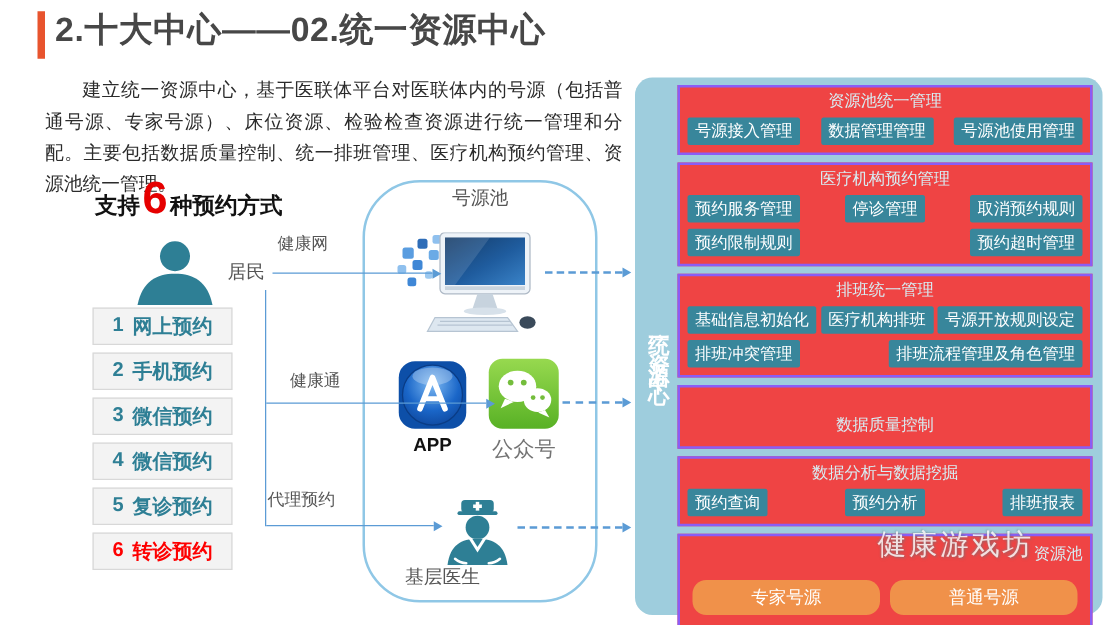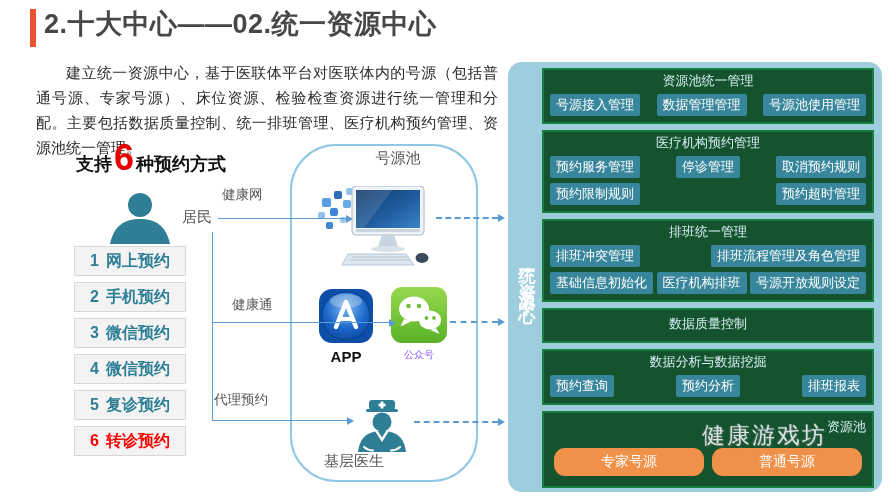--- a/index.html
+++ b/index.html
@@ -22,26 +22,26 @@
   .resident-svg{position:absolute;left:108px;top:192px;}
   .resident-label{position:absolute;left:182px;top:208px;font-size:15px;color:#555;}
 
   
   .bk-list{position:absolute;left:74px;top:246px;width:112px;}
   .bk-item{box-sizing:border-box;width:112px;height:30px;margin-bottom:6px;background:#f3f3f3;border:1px solid #d8d8d8;display:flex;align-items:center;justify-content:center;gap:7px;font-size:16px;font-weight:bold;color:#2e7f95;}
   .bk-item.highlight{color:#fe0000;}
 
   
   .pool{position:absolute;left:290px;top:144px;width:188px;height:338px;border:2px solid #8fc7e6;border-radius:46px;box-sizing:border-box;}
-  .pool-label{position:absolute;left:304px;top:149px;width:188px;text-align:center;font-size:15px;color:#555;}
+  .pool-label{position:absolute;left:290px;top:149px;width:188px;text-align:center;font-size:15px;color:#555;}
   .computer-svg{position:absolute;left:316px;top:186px;}
   .app-svg{position:absolute;left:318px;top:288px;}
   .app-label{position:absolute;left:318px;top:348px;width:56px;text-align:center;font-size:15px;font-weight:bold;color:#111;}
   .wechat-svg{position:absolute;left:390px;top:286px;}
-  .wechat-label{position:absolute;left:382px;top:348px;width:74px;text-align:center;font-size:10px;color:#8b5cf6;}
+  .wechat-label{position:absolute;left:382px;top:348px;width:74px;text-align:center;font-size:17px;color:#737373;}
   .doctor-svg{position:absolute;left:352px;top:394px;}
   .doctor-label{position:absolute;left:324px;top:452px;width:114px;text-align:left;font-size:15px;color:#555;}
 
   
   .hline{position:absolute;border-top:1.5px solid #5b9bd5;height:0;}
   .vline{position:absolute;border-left:1.5px solid #5b9bd5;width:0;}
   .dline{position:absolute;border-top:2px dashed #5b9bd5;height:0;}
   .ah{position:absolute;width:0;height:0;border-top:4px solid transparent;border-bottom:4px solid transparent;border-left:7px solid #5b9bd5;}
   .edge-label{position:absolute;font-size:13.5px;color:#555;}
   .lbl-healthnet{left:222px;top:186px;}
@@ -52,25 +52,25 @@
   .line-tong{left:213px;top:322px;width:176px;} .ah-tong{left:389px;top:319px;}
   .line-proxy{left:213px;top:420px;width:134px;} .ah-proxy{left:347px;top:417px;}
   .dash-1{left:436px;top:217px;width:62px;} .ah-d1{left:498px;top:214px;}
   .dash-2{left:450px;top:321px;width:48px;} .ah-d2{left:498px;top:318px;}
   .dash-3{left:414px;top:421px;width:84px;} .ah-d3{left:498px;top:418px;}
 
   
   .panel{position:absolute;left:508px;top:62px;width:374px;height:430px;background:#9ecddd;border-radius:14px;}
   .panel-vtitle{position:absolute;left:5px;top:0;height:100%;width:28px;display:flex;align-items:center;justify-content:center;writing-mode:vertical-rl;color:#fff;font-weight:bold;font-size:17px;letter-spacing:8px;}
   .groups{position:absolute;left:34px;top:6px;width:332px;display:flex;flex-direction:column;gap:6px;}
-  .group{box-sizing:border-box;background:#14532d;border:2px solid #15803d;padding:2px 6px 6px;}
+  .group{box-sizing:border-box;background:#ef4444;border:2px solid #8b5cf6;padding:2px 6px 6px;}
   .group-header{text-align:center;font-size:13px;color:#d7eef4;line-height:17px;}
   .group-row{display:flex;justify-content:space-between;margin-top:5px;}
   .tbox{background:#38869b;color:#fff;font-size:13px;line-height:16px;padding:3px 6px;white-space:nowrap;border-radius:2px;}
-  .group-qc{padding-top:5px;padding-bottom:9px;}
+  .group-qc{padding-top:21px;padding-bottom:9px;}
   .pool-group{padding-bottom:10px;}
   .pool-header{text-align:right;padding-left:6px;padding-top:3px;}
   .pool-row{display:flex;justify-content:space-between;margin-top:13px;padding:0 4px;}
   .pill{width:150px;box-sizing:border-box;background:#f0914a;color:#fff;font-size:14px;text-align:center;padding:5px 0;border-radius:11px;white-space:nowrap;}
 
   
   .watermark{position:absolute;left:702px;top:420px;font-size:23px;font-weight:normal;letter-spacing:2px;color:rgba(255,255,255,.82);text-shadow:1px 1px 2px rgba(100,120,125,.6),-1px -1px 1px rgba(120,140,145,.35);z-index:9;}
 </style>
 </head>
 <body>
@@ -246,27 +246,27 @@
         </div>
         <div class="group-row">
           <div class="tbox">预约限制规则</div>
           <div class="tbox">预约超时管理</div>
         </div>
       </div>
 
       <div class="group">
         <div class="group-header">排班统一管理</div>
         <div class="group-row">
-          <div class="tbox">排班冲突管理</div>
-          <div class="tbox">排班流程管理及角色管理</div>
-        </div>
-        <div class="group-row">
           <div class="tbox">基础信息初始化</div>
           <div class="tbox">医疗机构排班</div>
           <div class="tbox">号源开放规则设定</div>
+        </div>
+        <div class="group-row">
+          <div class="tbox">排班冲突管理</div>
+          <div class="tbox">排班流程管理及角色管理</div>
         </div>
       </div>
 
       <div class="group group-qc">
         <div class="group-header">数据质量控制</div>
       </div>
 
       <div class="group">
         <div class="group-header">数据分析与数据挖掘</div>
         <div class="group-row">

